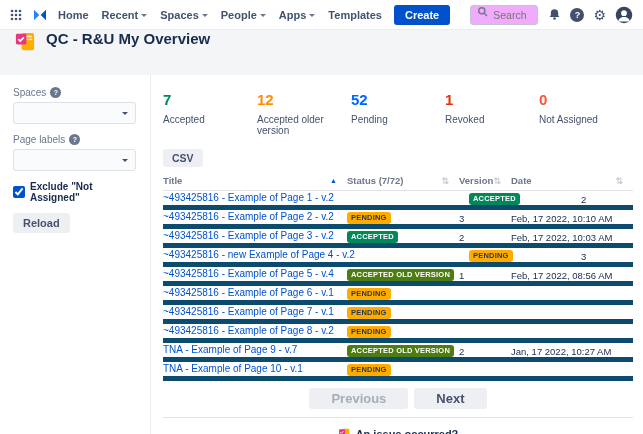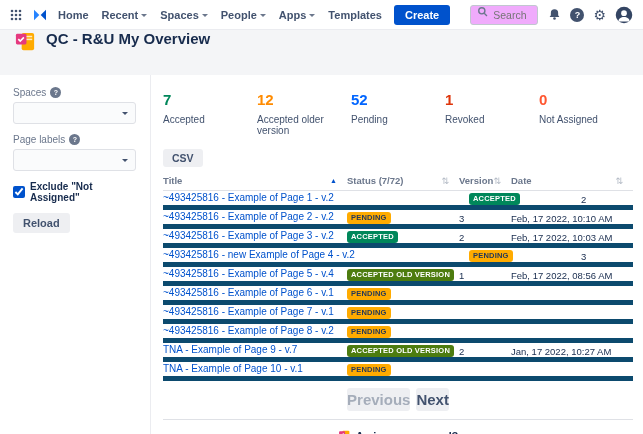--- a/index.html
+++ b/index.html
@@ -59,21 +59,21 @@
   .trow{display:flex;align-items:flex-end;border-bottom:5px solid #0c4a6e;height:19px}
   .page-link{font-size:10px;color:#0052cc;text-decoration:none;white-space:nowrap;cursor:pointer}
   .badge{display:inline-block;font-size:7.5px;font-weight:bold;padding:2px 4px;border-radius:3px;line-height:1;letter-spacing:.2px;white-space:nowrap}
   .badge[data-status="accepted"]{background:#00875a;color:#fff}
   .badge[data-status="pending"]{background:#ffab00;color:#253858}
   .badge[data-status="accepted-old"]{background:#4d7c0f;color:#fff}
   .cell{font-size:9.5px;color:#172b4d}
 
   
   .pagination{display:flex;justify-content:center;gap:6px;padding:7px 0 8px;border-bottom:1px solid #dfe1e6}
-  .pag-btn{background:rgba(9,30,66,0.07);border:none;border-radius:3px;font-size:15px;font-weight:bold;padding:3px 0;font-family:inherit;color:#42526e;cursor:pointer}
+  .pag-btn{background:rgba(9,30,66,0.07);border:none;border-radius:3px;font-size:13px;font-weight:bold;padding:3px 22px;font-family:inherit;color:#42526e;cursor:pointer}
   .pag-btn.prev{color:#a5adba}
   .footer{text-align:center;margin-top:9px}
   .footer-title-row{display:flex;align-items:center;justify-content:center;gap:5px;font-size:11px;font-weight:bold;color:#172b4d}
 </style>
 </head>
 <body>
 
 <div class="topnav">
   <span class="icon-btn">
     <svg width="12" height="12" viewBox="0 0 12 12" fill="#42526e">

